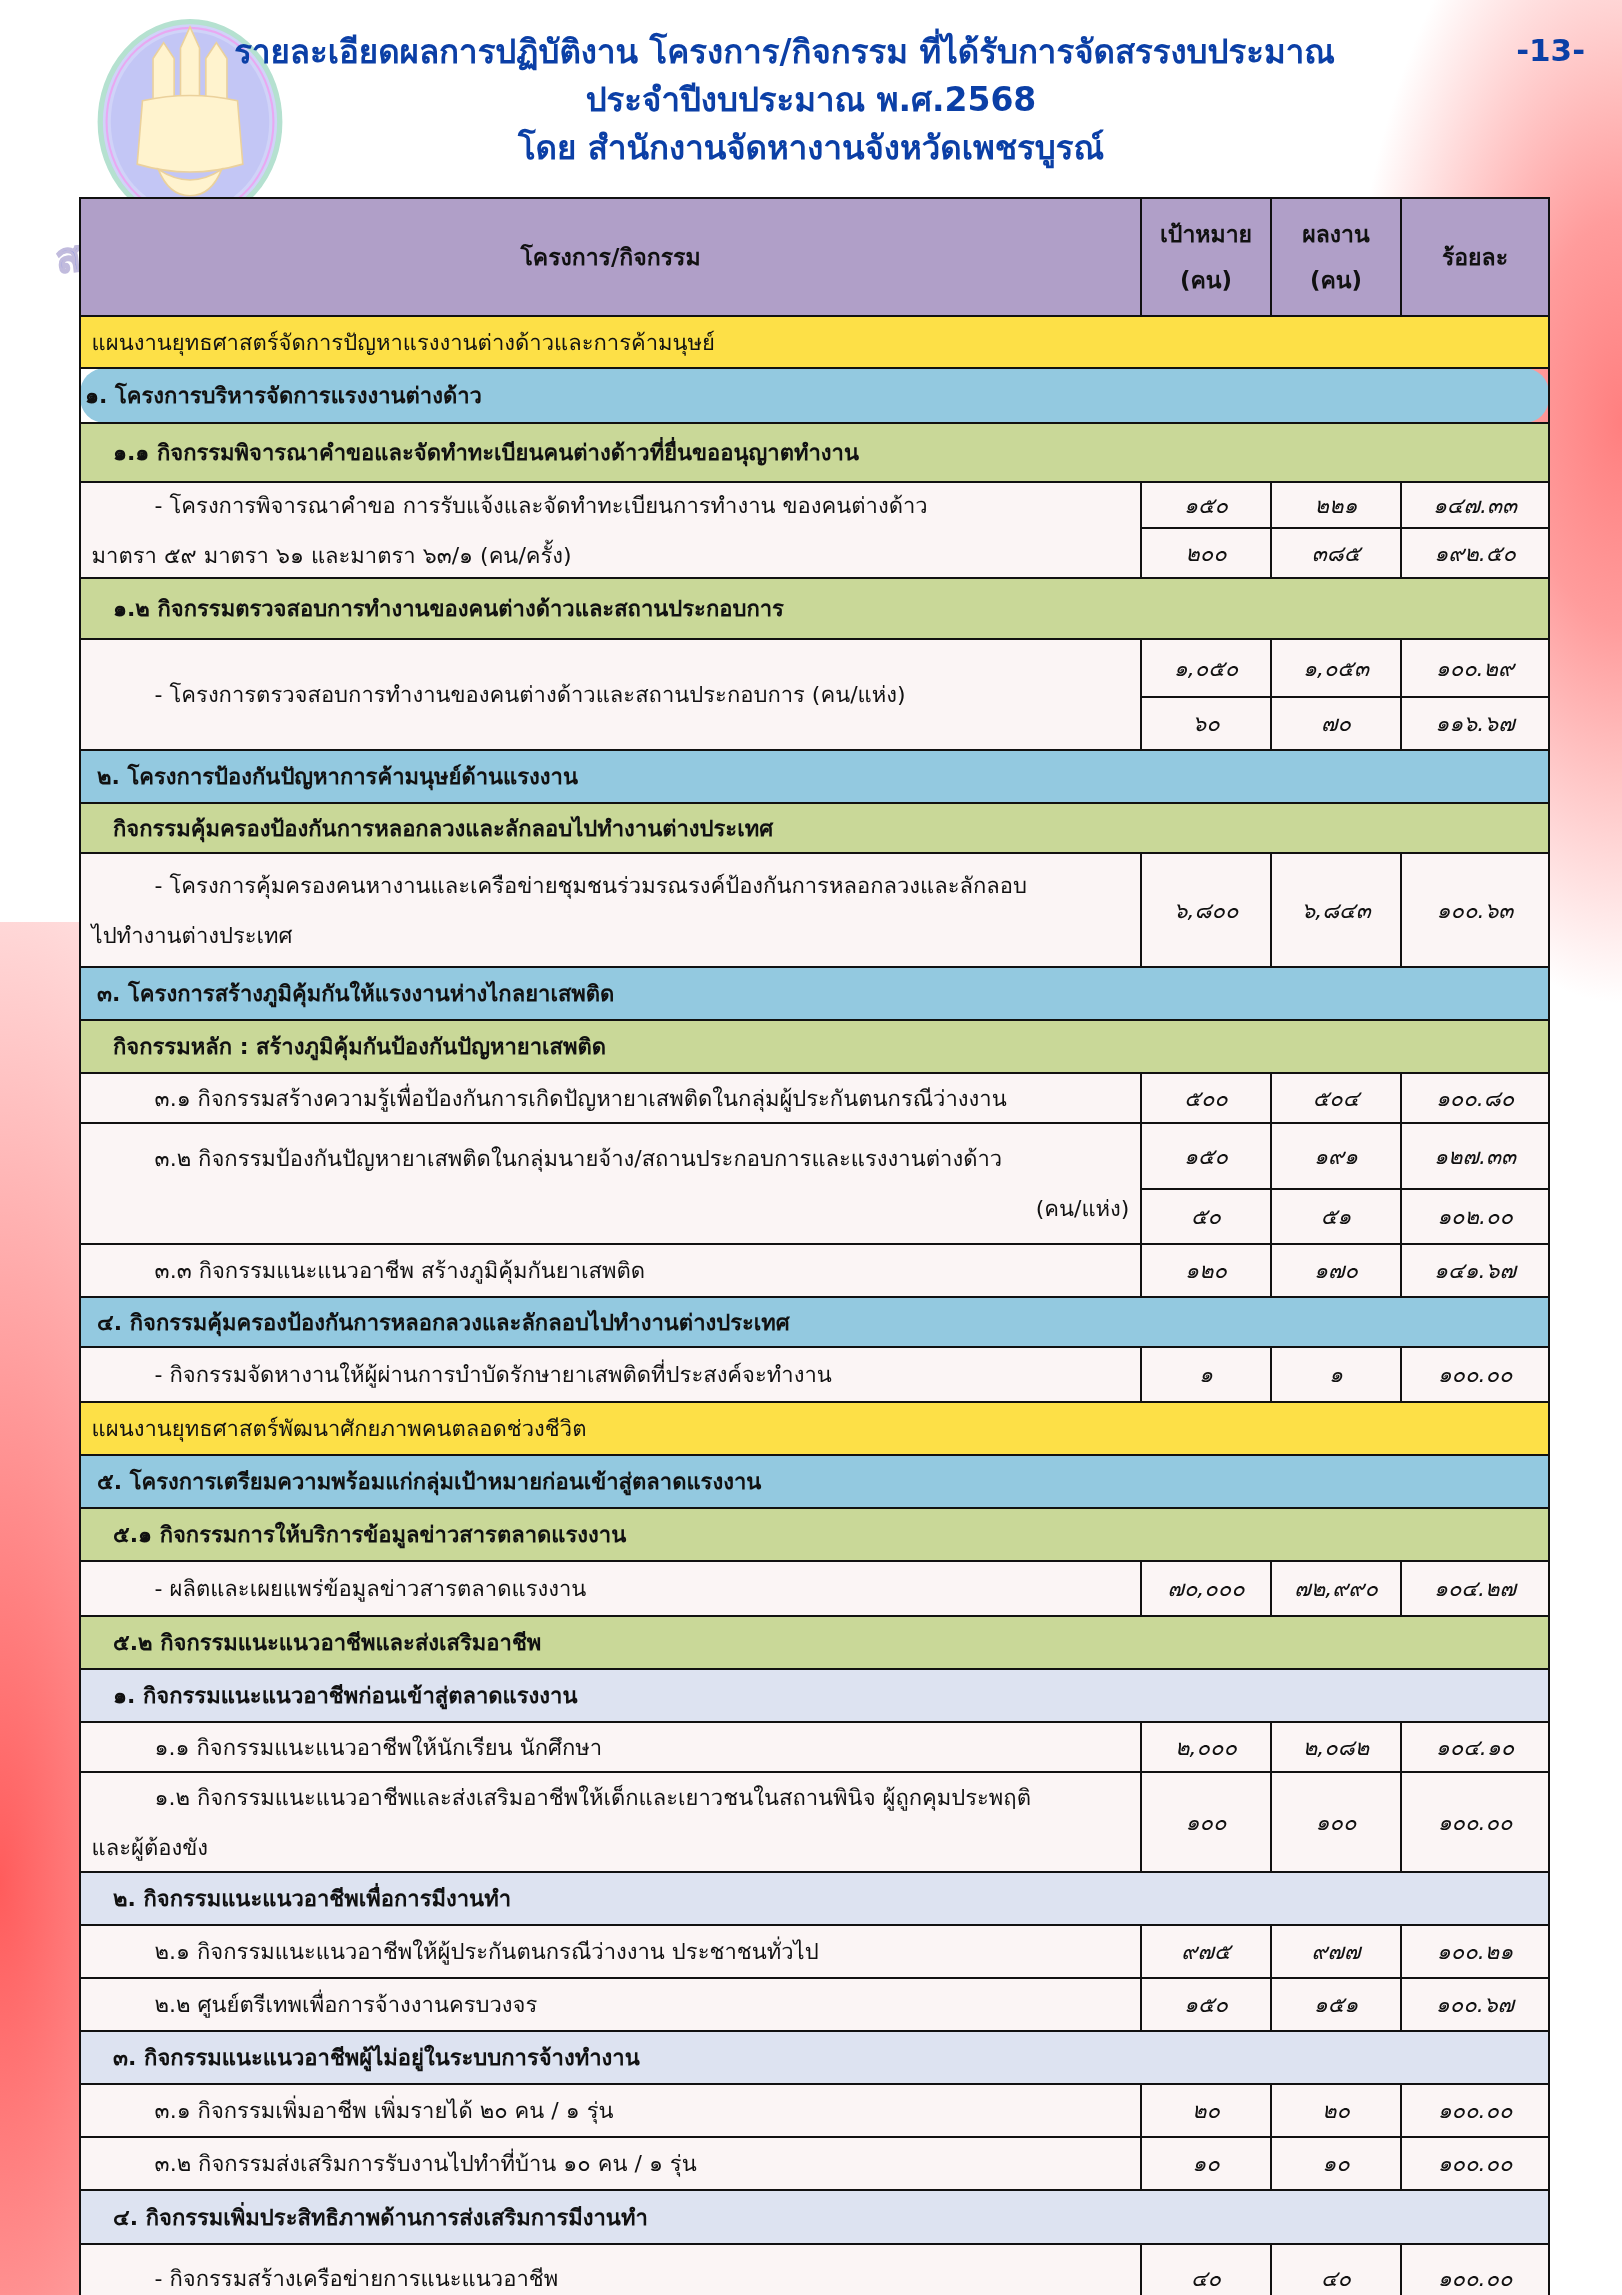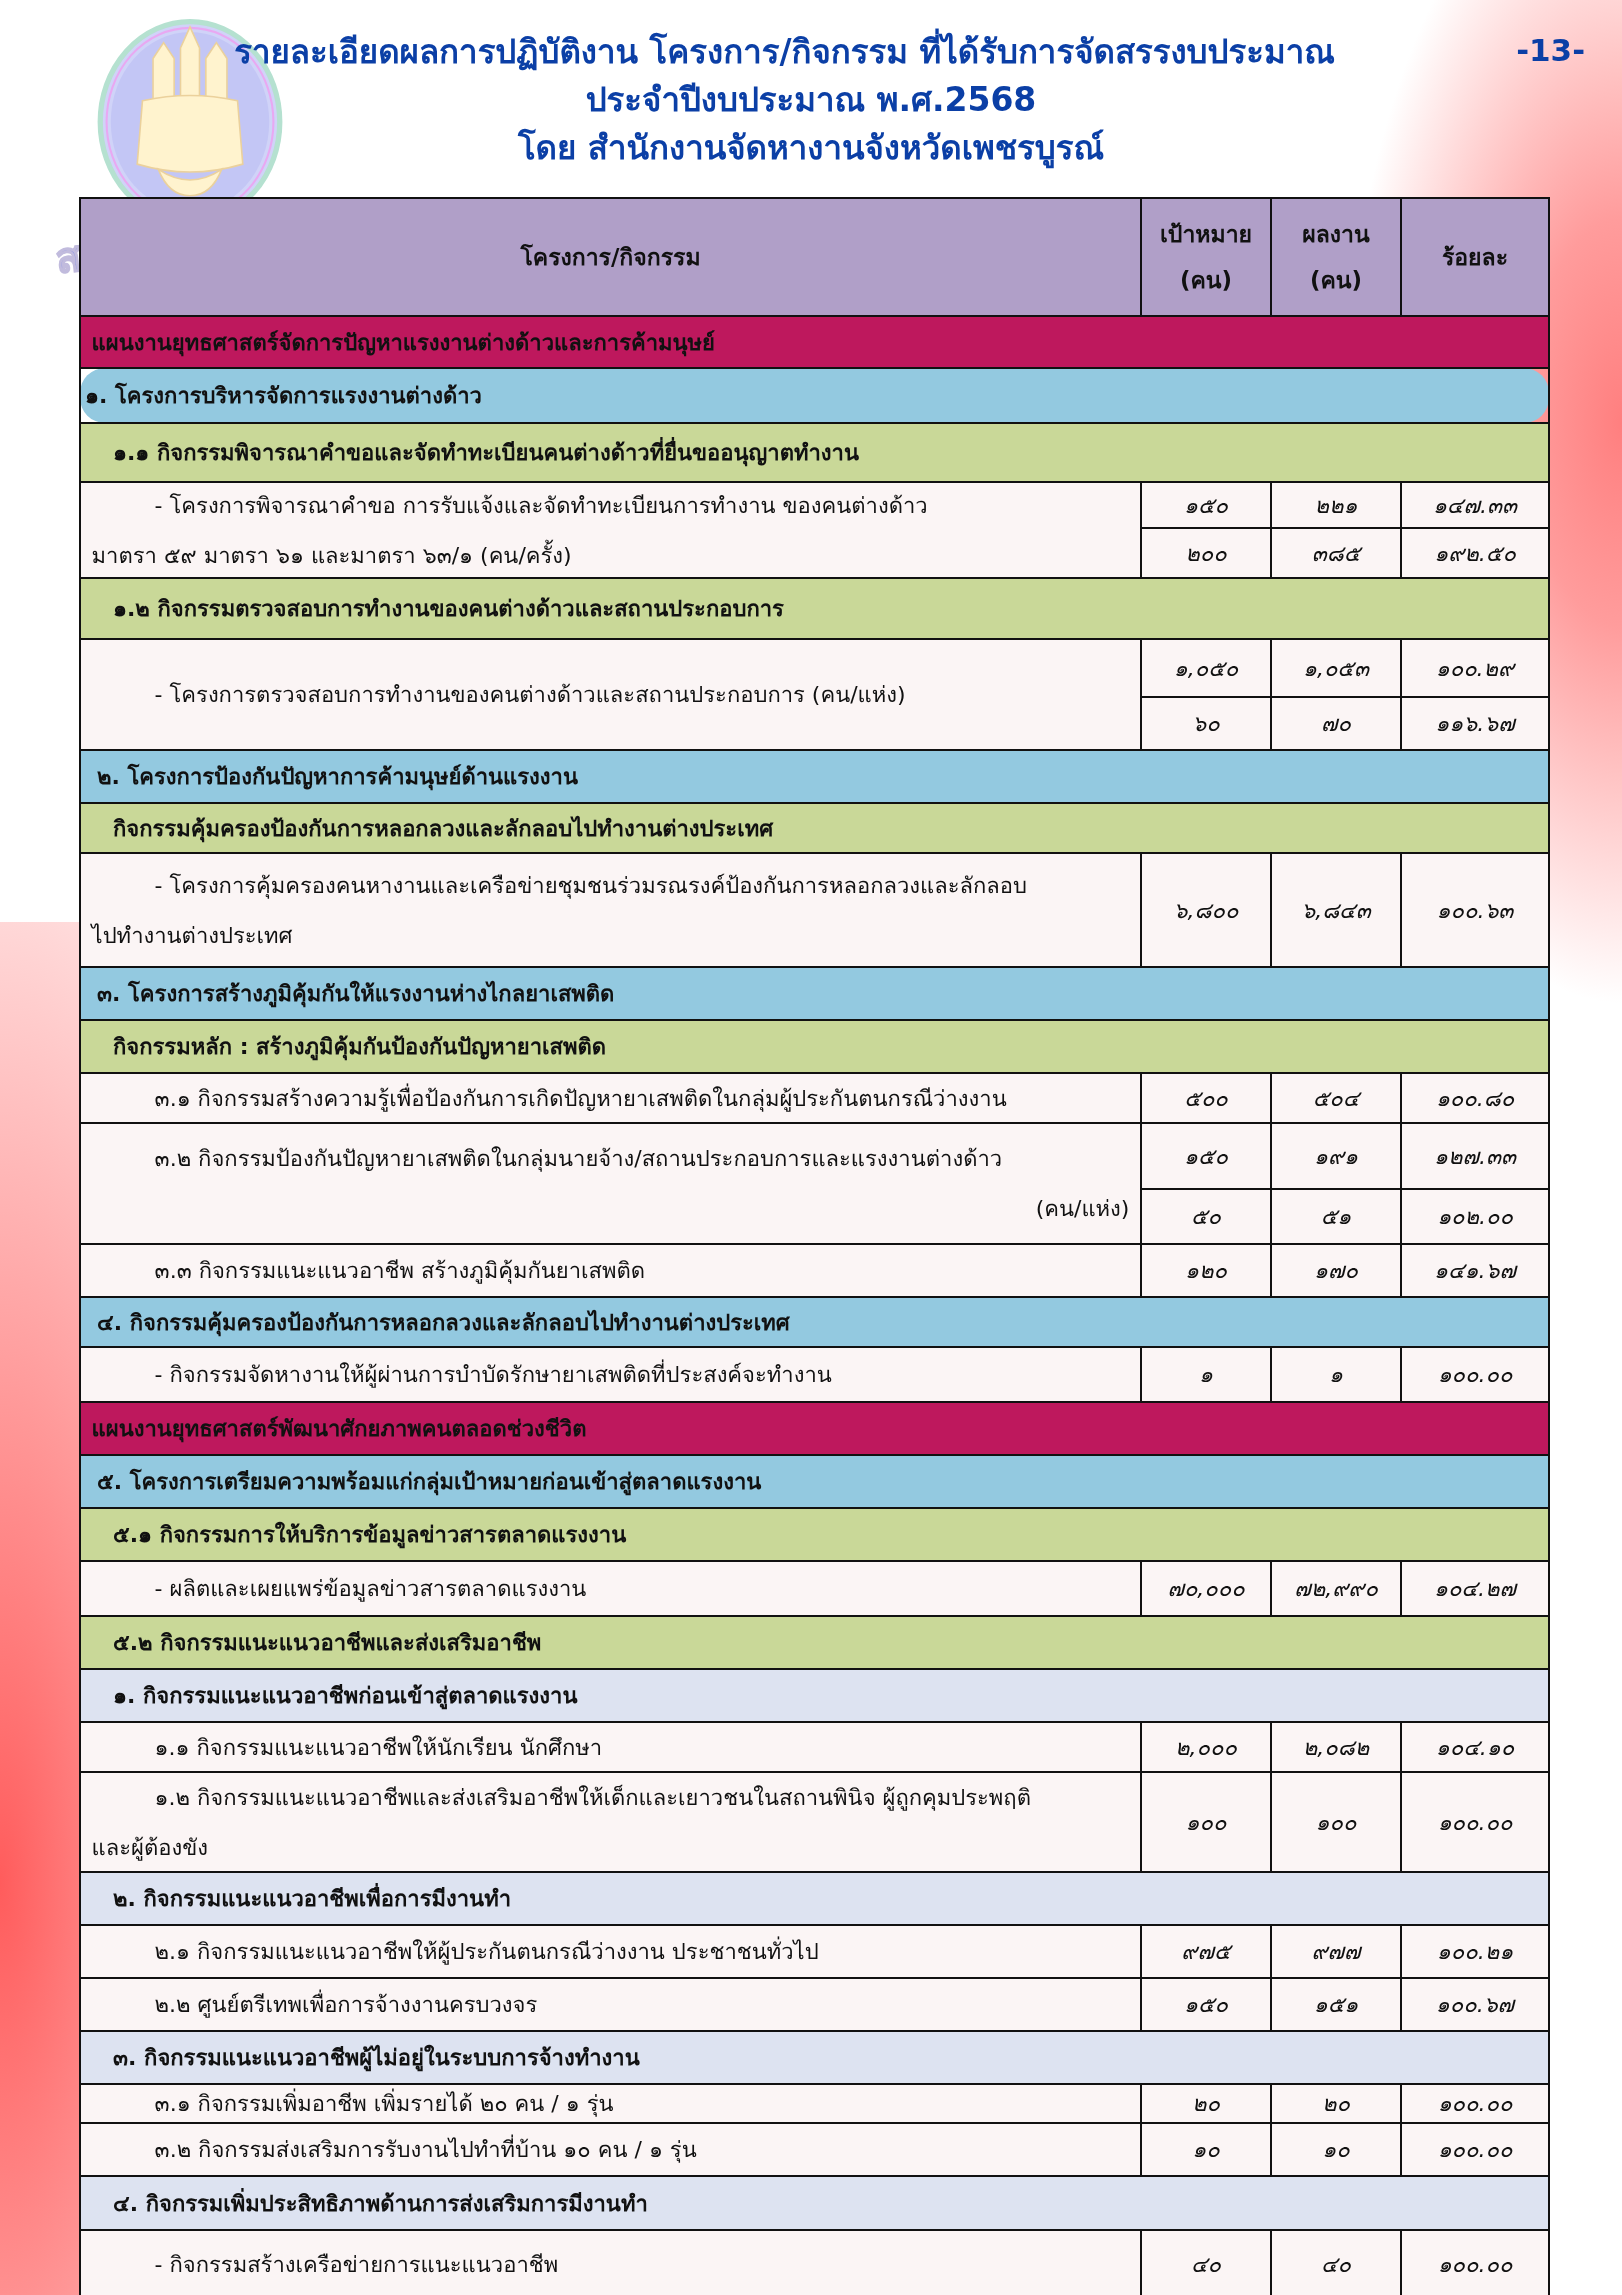--- a/index.html
+++ b/index.html
@@ -38,21 +38,21 @@
     font-family:"DejaVu Sans",sans-serif; font-size:22px; color:#111;
   }
   table.report td, table.report th {
     border:2.6px solid #111; padding:0 10.6px; vertical-align:middle;
   }
   col.c-name { width:1061px; }
   col.c-num { width:130px; }
   col.c-pct { width:148px; }
   th { background:#b09fc8; font-weight:bold; font-size:23px; text-align:center; }
   th .sub { display:block; margin-top:10.6px; }
-  tr.plan td { background:#be185d; font-weight:bold; }
+  tr.plan td { background:#fde047; font-weight:normal; }
   tr.proj td { background:#93c9e0; font-weight:bold; }
   tr.act td { background:#c9d898; font-weight:bold; }
   tr.sub td { background:#dde3f1; font-weight:bold; }
   tr.data td { background:#fbf5f5; }
   tr.data td.num { text-align:center; font-family:"DejaVu Sans",sans-serif;font-style:italic; }
   td.name { text-align:left; }
   .ind1 { padding-left:32px !important; }
   .ind2 { padding-left:63px !important; }
 </style>
 </head>
@@ -254,21 +254,21 @@
         <td rowspan="1" class="name">
           <div class="ind2" style="padding-left: 95px;">๒.๒  ศูนย์ตรีเทพเพื่อการจ้างงานครบวงจร</div>
         </td>
         <td class="num">๑๕๐</td>
         <td class="num">๑๕๑</td>
         <td class="num">๑๐๐.๖๗</td>
       </tr>
       <tr class="sub" style="height: 53px;">
         <td colspan="4" class="name ind1">๓. กิจกรรมแนะแนวอาชีพผู้ไม่อยู่ในระบบการจ้างทำงาน</td>
       </tr>
-      <tr class="data" style="height: 39px;">
+      <tr class="data" style="height: 53px;">
         <td rowspan="1" class="name">
           <div class="ind2" style="padding-left: 95px;">๓.๑  กิจกรรมเพิ่มอาชีพ เพิ่มรายได้ ๒๐ คน / ๑ รุ่น</div>
         </td>
         <td class="num">๒๐</td>
         <td class="num">๒๐</td>
         <td class="num">๑๐๐.๐๐</td>
       </tr>
       <tr class="data" style="height: 53px;">
         <td rowspan="1" class="name">
           <div class="ind2" style="padding-left: 95px;">๓.๒  กิจกรรมส่งเสริมการรับงานไปทำที่บ้าน ๑๐ คน / ๑ รุ่น</div>

